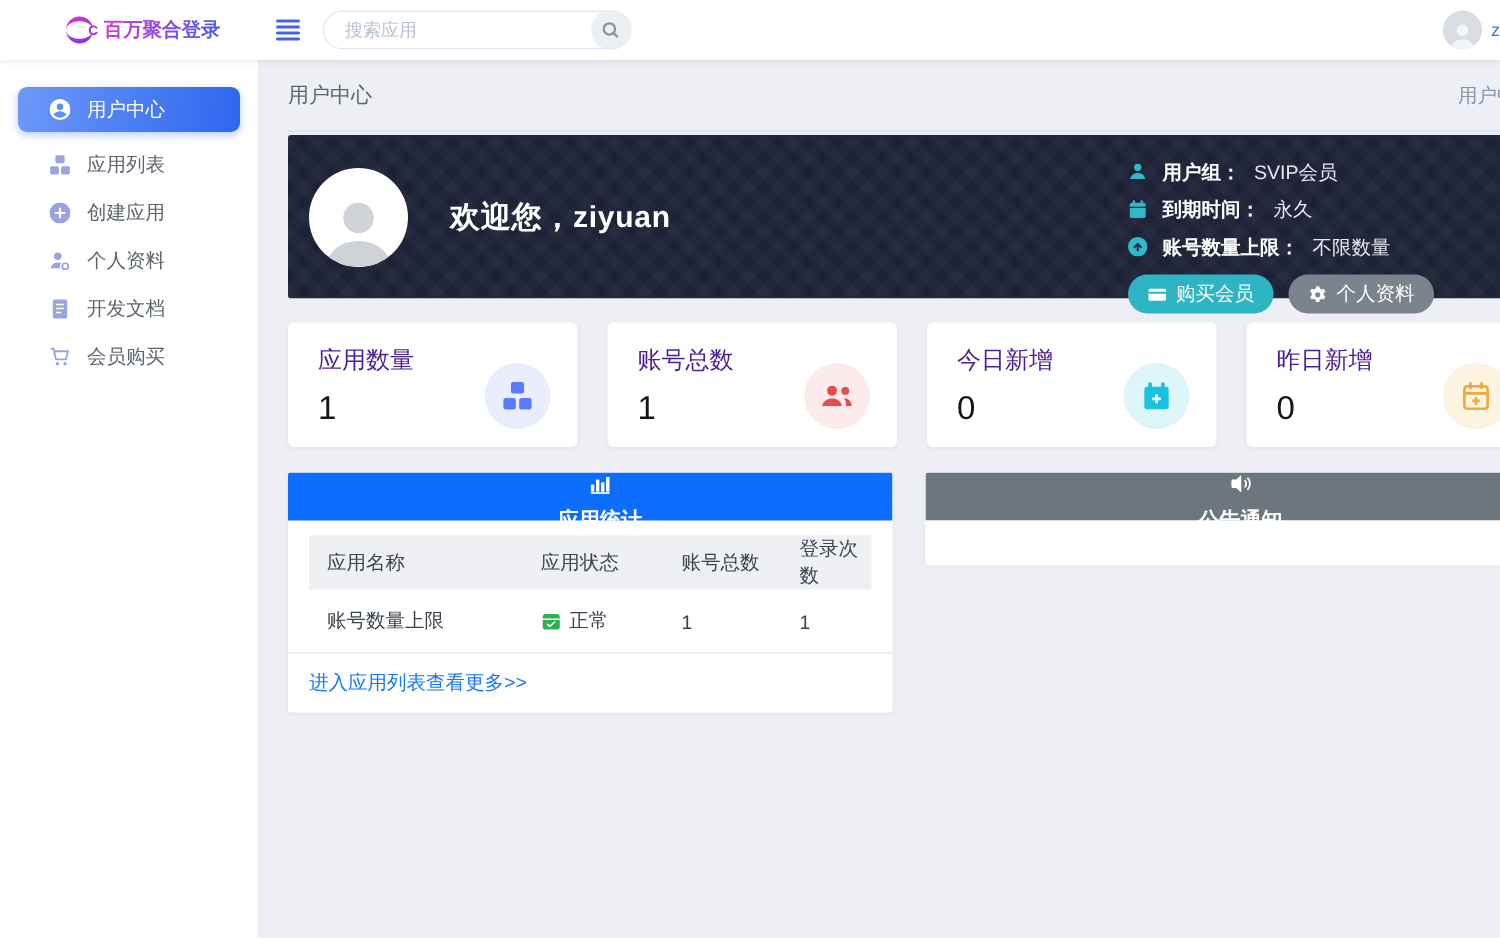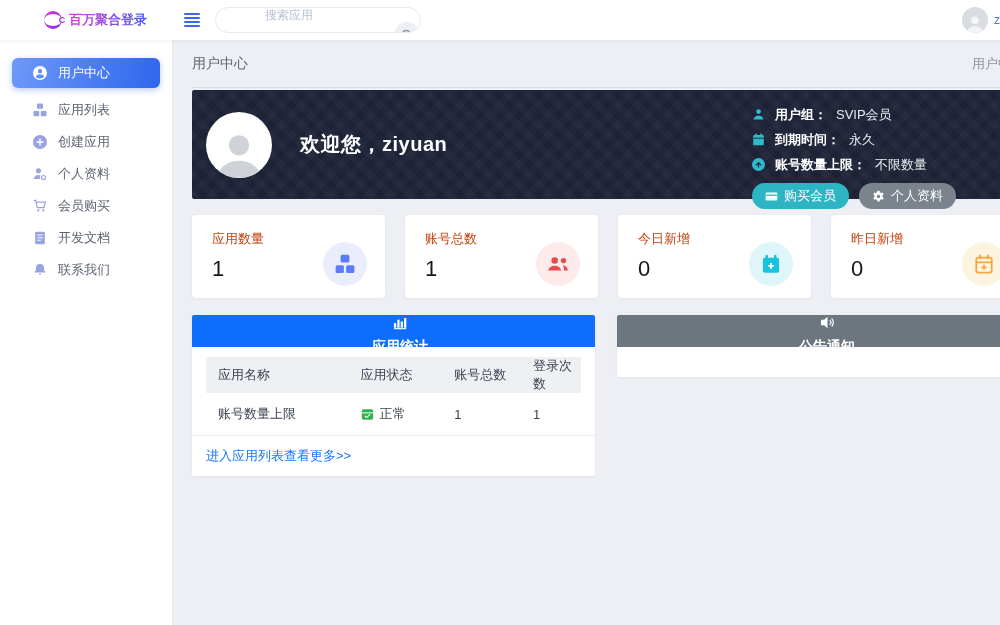--- a/index.html
+++ b/index.html
@@ -12,21 +12,21 @@
   .logo-wrap { width:173px; flex:0 0 173px; display:flex; align-items:center; padding-left:44px; cursor:pointer; }
   .logo-badge { width:18px; height:18px; border-radius:50%; background:linear-gradient(135deg,#e436c9,#7a2ff0);
     display:flex; align-items:center; justify-content:center; }
   .logo-badge .inner { width:12px; height:12px; border-radius:50%; background:#fff; color:#9b2fe0;
     font-size:9px; font-weight:bold; display:flex; align-items:center; justify-content:center; line-height:1; }
   .logo-text { margin-left:7px; font-size:13px; font-weight:bold;
     background:linear-gradient(90deg,#d63ad6,#4a5bf0); -webkit-background-clip:text; background-clip:text; color:transparent; white-space:nowrap; }
   .hamburger { margin-left:11px; width:16px; height:15px; display:flex; flex-direction:column; justify-content:space-between; cursor:pointer; }
   .hamburger span { display:block; height:2px; background:#4263eb; border-radius:1px; }
   .search-pill { margin-left:15px; width:206px; height:26px; border:1px solid #e7e9f0; border-radius:14px;
-    background:#fff; display:flex; align-items:flex-end; padding-left:14px; overflow:hidden;flex-direction:column; }
+    background:#fff; display:flex; align-items:center; padding-left:14px; overflow:hidden; }
   .search-pill input { border:none; outline:none; flex:1; font-size:12px; color:#55607a; background:transparent;
     font-family:inherit; min-width:0; }
   .search-pill input::placeholder { color:#b7c1d4; }
   .search-btn { width:26px; height:26px; flex:0 0 26px; border-radius:50%; background:#eceff4; color:#8a93a6;
     display:flex; align-items:center; justify-content:center; cursor:pointer; }
   .header-user { position:absolute; left:962px; top:7px; display:flex; align-items:center; gap:6px; cursor:pointer; }
   .header-avatar { width:26px; height:26px; border-radius:50%; background:#d9dce1; display:flex; align-items:flex-end; justify-content:center; overflow:hidden; }
   .header-user .uname { font-size:12px; color:#4a72f0; white-space:nowrap; }
 
   
@@ -68,21 +68,21 @@
   .pill-btn { height:26px; border-radius:13px; border:none; display:flex; align-items:center; gap:6px;
     padding:0 13px; font-size:13px; color:#fff; cursor:pointer; font-family:inherit; }
   .pill-btn.buy { background:#2db5c3; }
   .pill-btn.profile { background:#7b838d; }
   .pill-btn .ic { width:13px; height:13px; display:flex; }
 
   
   .stats-row { margin-top:16px; width:832px; display:flex; gap:20px; }
   .stat-card { width:193px; height:83px; background:#fff; border-radius:4px; box-shadow:0 1px 3px rgba(31,45,61,.06);
     padding:15px 18px 0 20px; display:flex; justify-content:space-between; cursor:default; }
-  .stat-label { font-size:13px; color:#c2410c;text-align:center; }
+  .stat-label { font-size:16px; color:#4c1d95;text-align:center; }
   .stat-value { margin-top:8px; font-size:22px; color:#14161a; }
   .stat-icon { align-self:center; width:44px; height:44px; border-radius:50%; display:flex; align-items:center; justify-content:center; }
   .stat-icon.blue  { background:#eaeefc; color:#5b7cfa; }
   .stat-icon.red   { background:#fdeaea; color:#e64c4c; }
   .stat-icon.cyan  { background:#def6fa; color:#19c3e0; }
   .stat-icon.orange{ background:#fdf3e1; color:#f2a93b; }
 
   
   .panels-row { margin-top:17px; width:832px; display:flex; gap:22px; align-items:flex-start; }
   .panel { background:#fff; border-radius:2px; box-shadow:0 1px 3px rgba(31,45,61,.06); overflow:hidden; }
@@ -172,45 +172,36 @@
         <svg width="14" height="14" viewBox="0 0 16 16" fill="currentColor">
           <circle cx="6.3" cy="4.4" r="2.9"></circle>
             <path d="M.8 13.6c.6-2.9 2.8-4.5 5.5-4.5.9 0 1.8.2 2.5.6a4.7 4.7 0 00-1 2.8c0 .4 0 .8.2 1.1H.8z"></path>
           <circle cx="12" cy="12" r="2.3" fill="none" stroke="currentColor" stroke-width="1.3"></circle>
           </svg>
       </span>
       <span>个人资料</span>
     </div>
     <div class="menu-item">
       <span class="ic">
+        <svg width="14" height="14" viewBox="0 0 16 16" fill="currentColor">
+          <rect x="2.5" y="0.8" width="11" height="14.4" rx="1.5"></rect>
+          <path d="M5 4.6h6M5 7.6h6M5 10.6h4" stroke="#fff" stroke-width="1.2"></path>
+          </svg>
+      </span>
+      <span>开发文档</span>
+    </div>
+    <div class="menu-item">
+      <span class="ic">
         <svg width="14" height="14" viewBox="0 0 16 16" fill="none" stroke="currentColor" stroke-width="1.4">
           <path d="M.8 1.6h2.3l1.8 8.2h7.6l1.6-6.2H4"></path>
           <circle cx="6.1" cy="13.1" r="1.3" fill="currentColor" stroke="none"></circle>
           <circle cx="11.8" cy="13.1" r="1.3" fill="currentColor" stroke="none"></circle>
           </svg>
       </span>
       <span>会员购买</span>
-    </div>
-    <div class="menu-item">
-      <span class="ic">
-        <svg width="14" height="14" viewBox="0 0 16 16" fill="currentColor">
-          <rect x="2.5" y="0.8" width="11" height="14.4" rx="1.5"></rect>
-          <path d="M5 4.6h6M5 7.6h6M5 10.6h4" stroke="#fff" stroke-width="1.2"></path>
-          </svg>
-      </span>
-      <span>开发文档</span>
-    </div>
-    <div class="menu-item">
-      <span class="ic">
-        <svg width="14" height="14" viewBox="0 0 16 16" fill="currentColor">
-          <path d="M8 1.2a4.6 4.6 0 00-4.6 4.6c0 3.1-1 4.3-1.8 5.1h12.8c-.8-.8-1.8-2-1.8-5.1A4.6 4.6 0 008 1.2z"></path>
-          <path d="M6.3 12.4a1.8 1.8 0 003.4 0z"></path>
-          </svg>
-      </span>
-      <span>联系我们</span>
     </div>
   </div>
 </div>
 
 <div class="main">
   <div class="inner">
 
     <div class="titlebar">
       <span class="page-title">用户中心</span>
       <span class="breadcrumb">用户中心</span>

